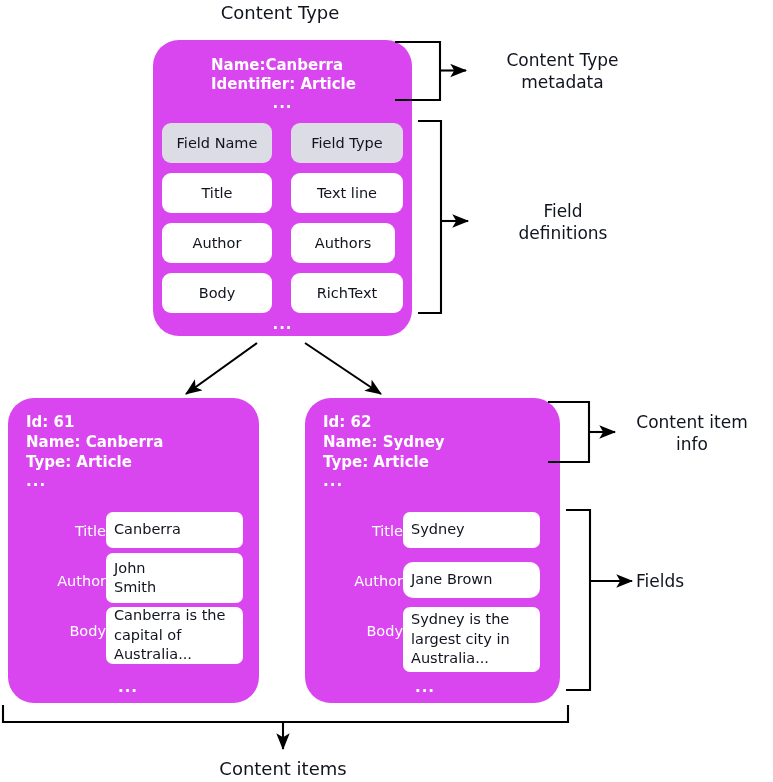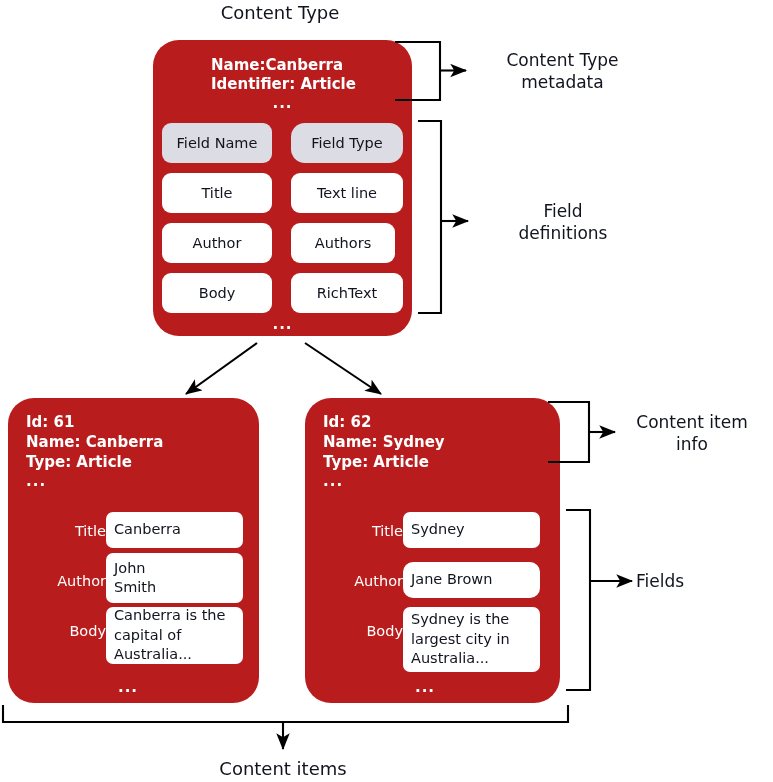--- a/index.html
+++ b/index.html
@@ -18,21 +18,21 @@
     color: #11141f;
     font-size: 17px;
     line-height: 22px;
     text-align: center;
     white-space: pre-line;
     font-family: "DejaVu Sans", sans-serif;
   }
 
   
   .card {
-    background: #b91c1c;
+    background: #d946ef;
     border-radius: 26px;
   }
 
   .card-meta {
     color: #ffffff;
     font-size: 15px;
     font-weight: bold;
     line-height: 20px;
     font-family: "DejaVu Sans", sans-serif;
   }
@@ -100,21 +100,21 @@
 
   <div class="abs label" style="left:180px; top:2px; width:200px; font-size:18px;">Content Type</div>
 
   <div class="abs card" style="left:153px; top:40px; width:259px; height:296px;">
 
     <div class="abs card-meta" style="left:58px; top:15px;">Name:Canberra</div>
     <div class="abs card-meta" style="left:58px; top:34px;">Identifier: Article</div>
     <div class="abs ellipsis-center" style="left:0px; top:54px; width:259px;">...</div>
 
     <div class="chip header" style="left:9px; top:83px; width:110px; height:40px;">Field Name</div>
-    <div class="chip header" style="left:138px; top:83px; width:112px; height:40px;border-radius:14px;">Field Type</div>
+    <div class="chip header" style="left:138px; top:83px; width:112px; height:40px;">Field Type</div>
 
     <div class="chip value" style="left:9px; top:133px; width:110px; height:40px;">Title</div>
     <div class="chip value" style="left:138px; top:133px; width:112px; height:40px;">Text line</div>
 
     <div class="chip value" style="left:9px; top:183px; width:110px; height:40px;">Author</div>
     <div class="chip value" style="left:138px; top:183px; width:104px; height:40px;">Authors</div>
 
     <div class="chip value" style="left:9px; top:233px; width:110px; height:40px;">Body</div>
     <div class="chip value" style="left:138px; top:233px; width:112px; height:40px;">RichText</div>
 

